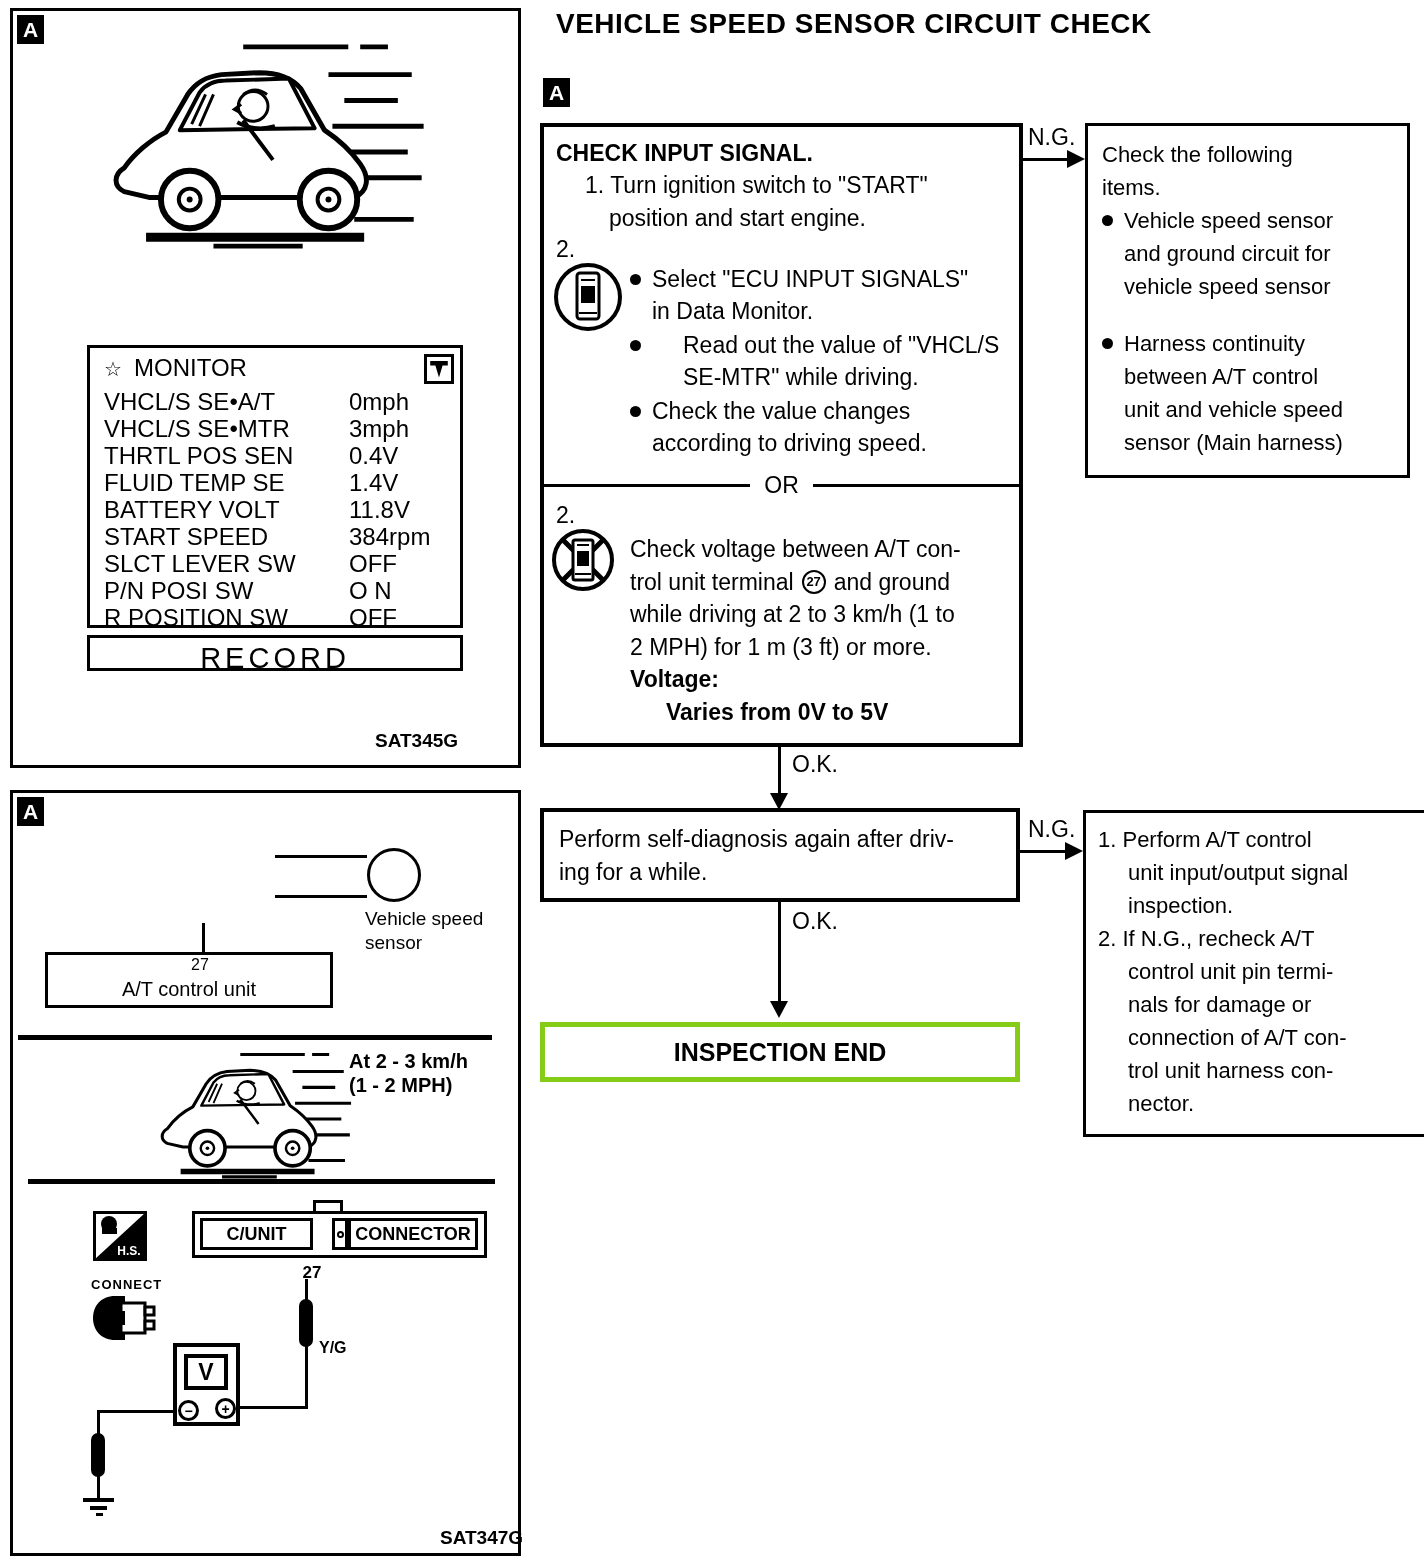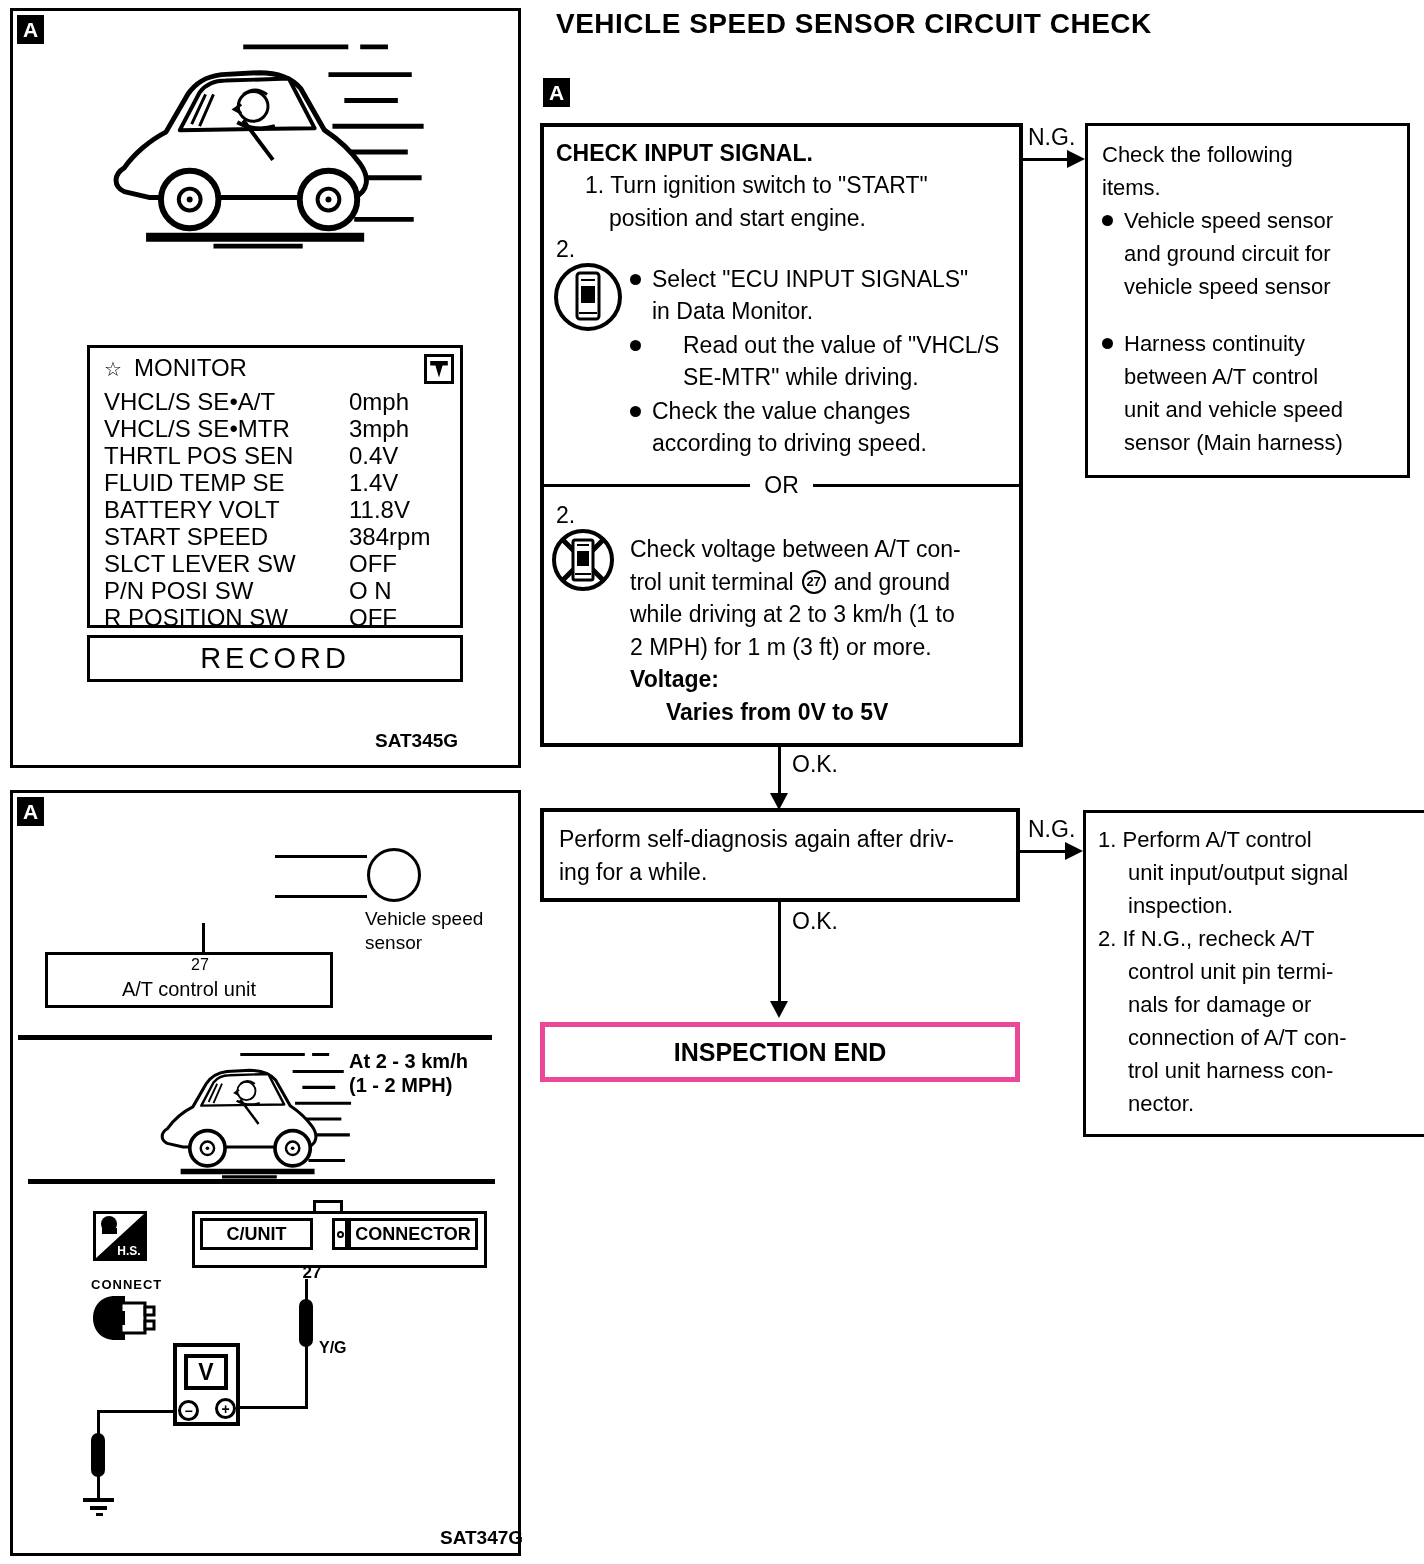--- a/index.html
+++ b/index.html
@@ -96,21 +96,21 @@
         <div class="mrow"><span>THRTL POS SEN</span><span class="mval">0.4V</span></div>
         <div class="mrow"><span>FLUID TEMP SE</span><span class="mval">1.4V</span></div>
         <div class="mrow"><span>BATTERY VOLT</span><span class="mval">11.8V</span></div>
         <div class="mrow"><span>START SPEED</span><span class="mval">384rpm</span></div>
         <div class="mrow"><span>SLCT LEVER SW</span><span class="mval">OFF</span></div>
         <div class="mrow"><span>P/N POSI SW</span><span class="mval">O N</span></div>
         <div class="mrow"><span>R POSITION SW</span><span class="mval">OFF</span></div>
       </div>
     </div>
 
-    <div class="thinbox" style="left:74px; top:624px; width:376px; height:47px; text-align:center; font-size:29px; letter-spacing:4px; line-height:41px;">RECORD</div>
+    <div class="thinbox" style="left:74px; top:624px; width:376px; height:36px; text-align:center; font-size:29px; letter-spacing:4px; line-height:41px;">RECORD</div>
 
     <div class="abs b" style="left:362px; top:719px; font-size:19px;">SAT345G</div>
   </div>
 
   <div class="panel" style="left:10px; top:790px; width:511px; height:766px;">
     <div class="abadge" style="left:4px; top:4px;">A</div>
 
     <div class="hline" style="left:262px; top:62px; width:92px;"></div>
     <div class="hline" style="left:262px; top:102px; width:92px;"></div>
     <div class="abs" style="left:354px; top:55px; width:54px; height:54px; border:3px solid #000; border-radius:50%;"></div>
@@ -134,21 +134,21 @@
 
     <svg class="abs" style="left:80px; top:418px;" width="54" height="50" viewBox="0 0 54 50">
       <rect x="1.5" y="1.5" width="51" height="47" fill="#fff" stroke="#000" stroke-width="3"></rect>
       <polygon points="52.5,1.5 52.5,48.5 1.5,48.5" fill="#000"></polygon>
       <circle cx="16" cy="13" r="8" fill="#000"></circle>
       <rect x="9" y="17" width="15" height="6" fill="#000"></rect>
       <text x="36" y="44" fill="#fff" font-size="12" font-weight="bold" text-anchor="middle">H.S.</text>
     </svg>
 
     <div class="abs" style="left:300px; top:407px; width:30px; height:14px; border:3px solid #000; background:#fff;"></div>
-    <div class="thinbox" style="left:179px; top:418px; width:295px; height:57px;">
+    <div class="thinbox" style="left:179px; top:418px; width:295px; height:47px;">
       <div class="thinbox" style="left:5px; top:4px; width:113px; height:32px; text-align:center; font-size:18px; font-weight:bold; line-height:27px;">C/UNIT</div>
       <div class="thinbox" style="left:137px; top:4px; width:16px; height:32px;">
         <span class="abs" style="left:2px; top:10px; width:7px; height:7px; border:2px solid #000; border-radius:50%;"></span>
       </div>
       <div class="thinbox" style="left:153px; top:4px; width:130px; height:32px; text-align:center; font-size:18px; font-weight:bold; line-height:27px;">CONNECTOR</div>
     </div>
     <div class="abs b" style="left:284px; top:470px; width:30px; text-align:center; font-size:17px;">27</div>
 
     <div class="abs b" style="left:78px; top:484px; font-size:13px; letter-spacing:1px;">CONNECT</div>
     <svg class="abs" style="left:78px; top:500px;" width="66" height="50" viewBox="0 0 66 50">
@@ -285,15 +285,15 @@
 nals for damage or
 connection of A/T con-
 trol unit harness con-
 nector.</div>
   </div>
 
   <div class="vline" style="left:778px; top:902px; height:103px;"></div>
   <div class="nglab" style="left:792px; top:908px;">O.K.</div>
   <div class="arr-d" style="left:770px; top:1001px;"></div>
 
-  <div class="abs b" style="left:540px; top:1022px; width:480px; height:60px; border:5px solid #ec4899; background:#fff; text-align:center; font-size:25px; line-height:50px;">INSPECTION END</div>
+  <div class="abs b" style="left:540px; top:1022px; width:480px; height:60px; border:5px solid #84cc16; background:#fff; text-align:center; font-size:25px; line-height:50px;">INSPECTION END</div>
 
 </div>
 
 </body></html>

